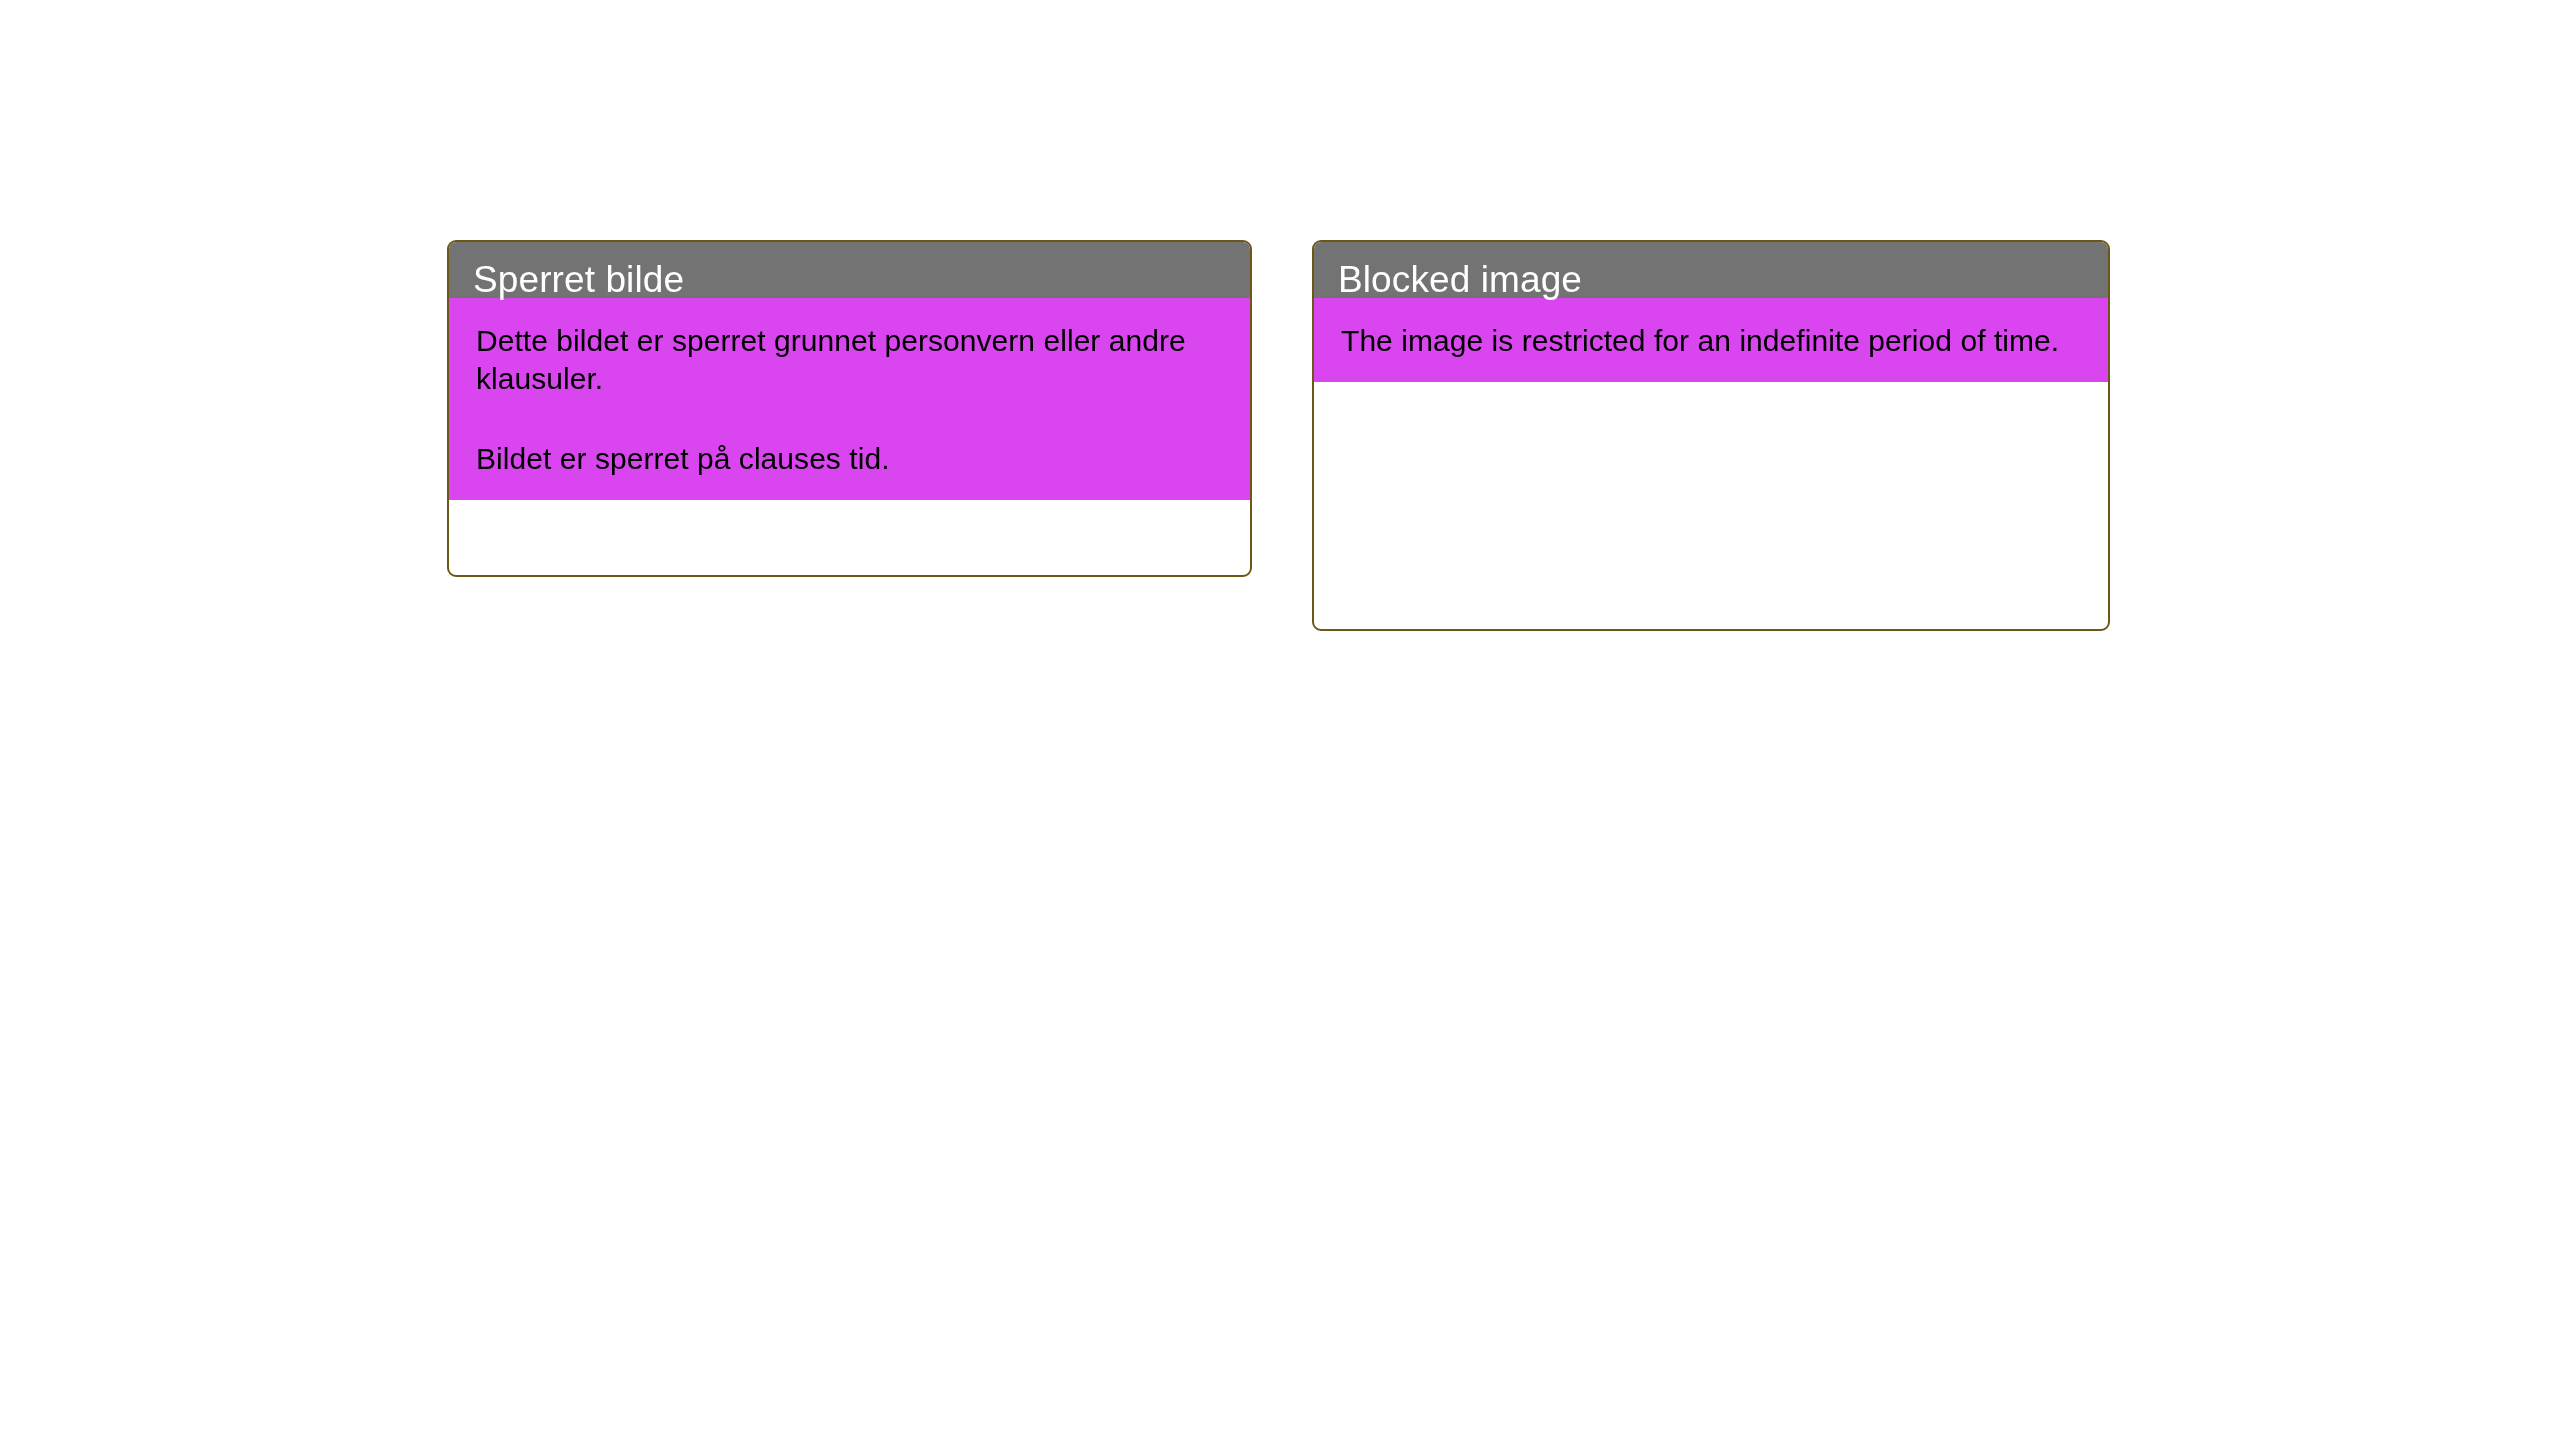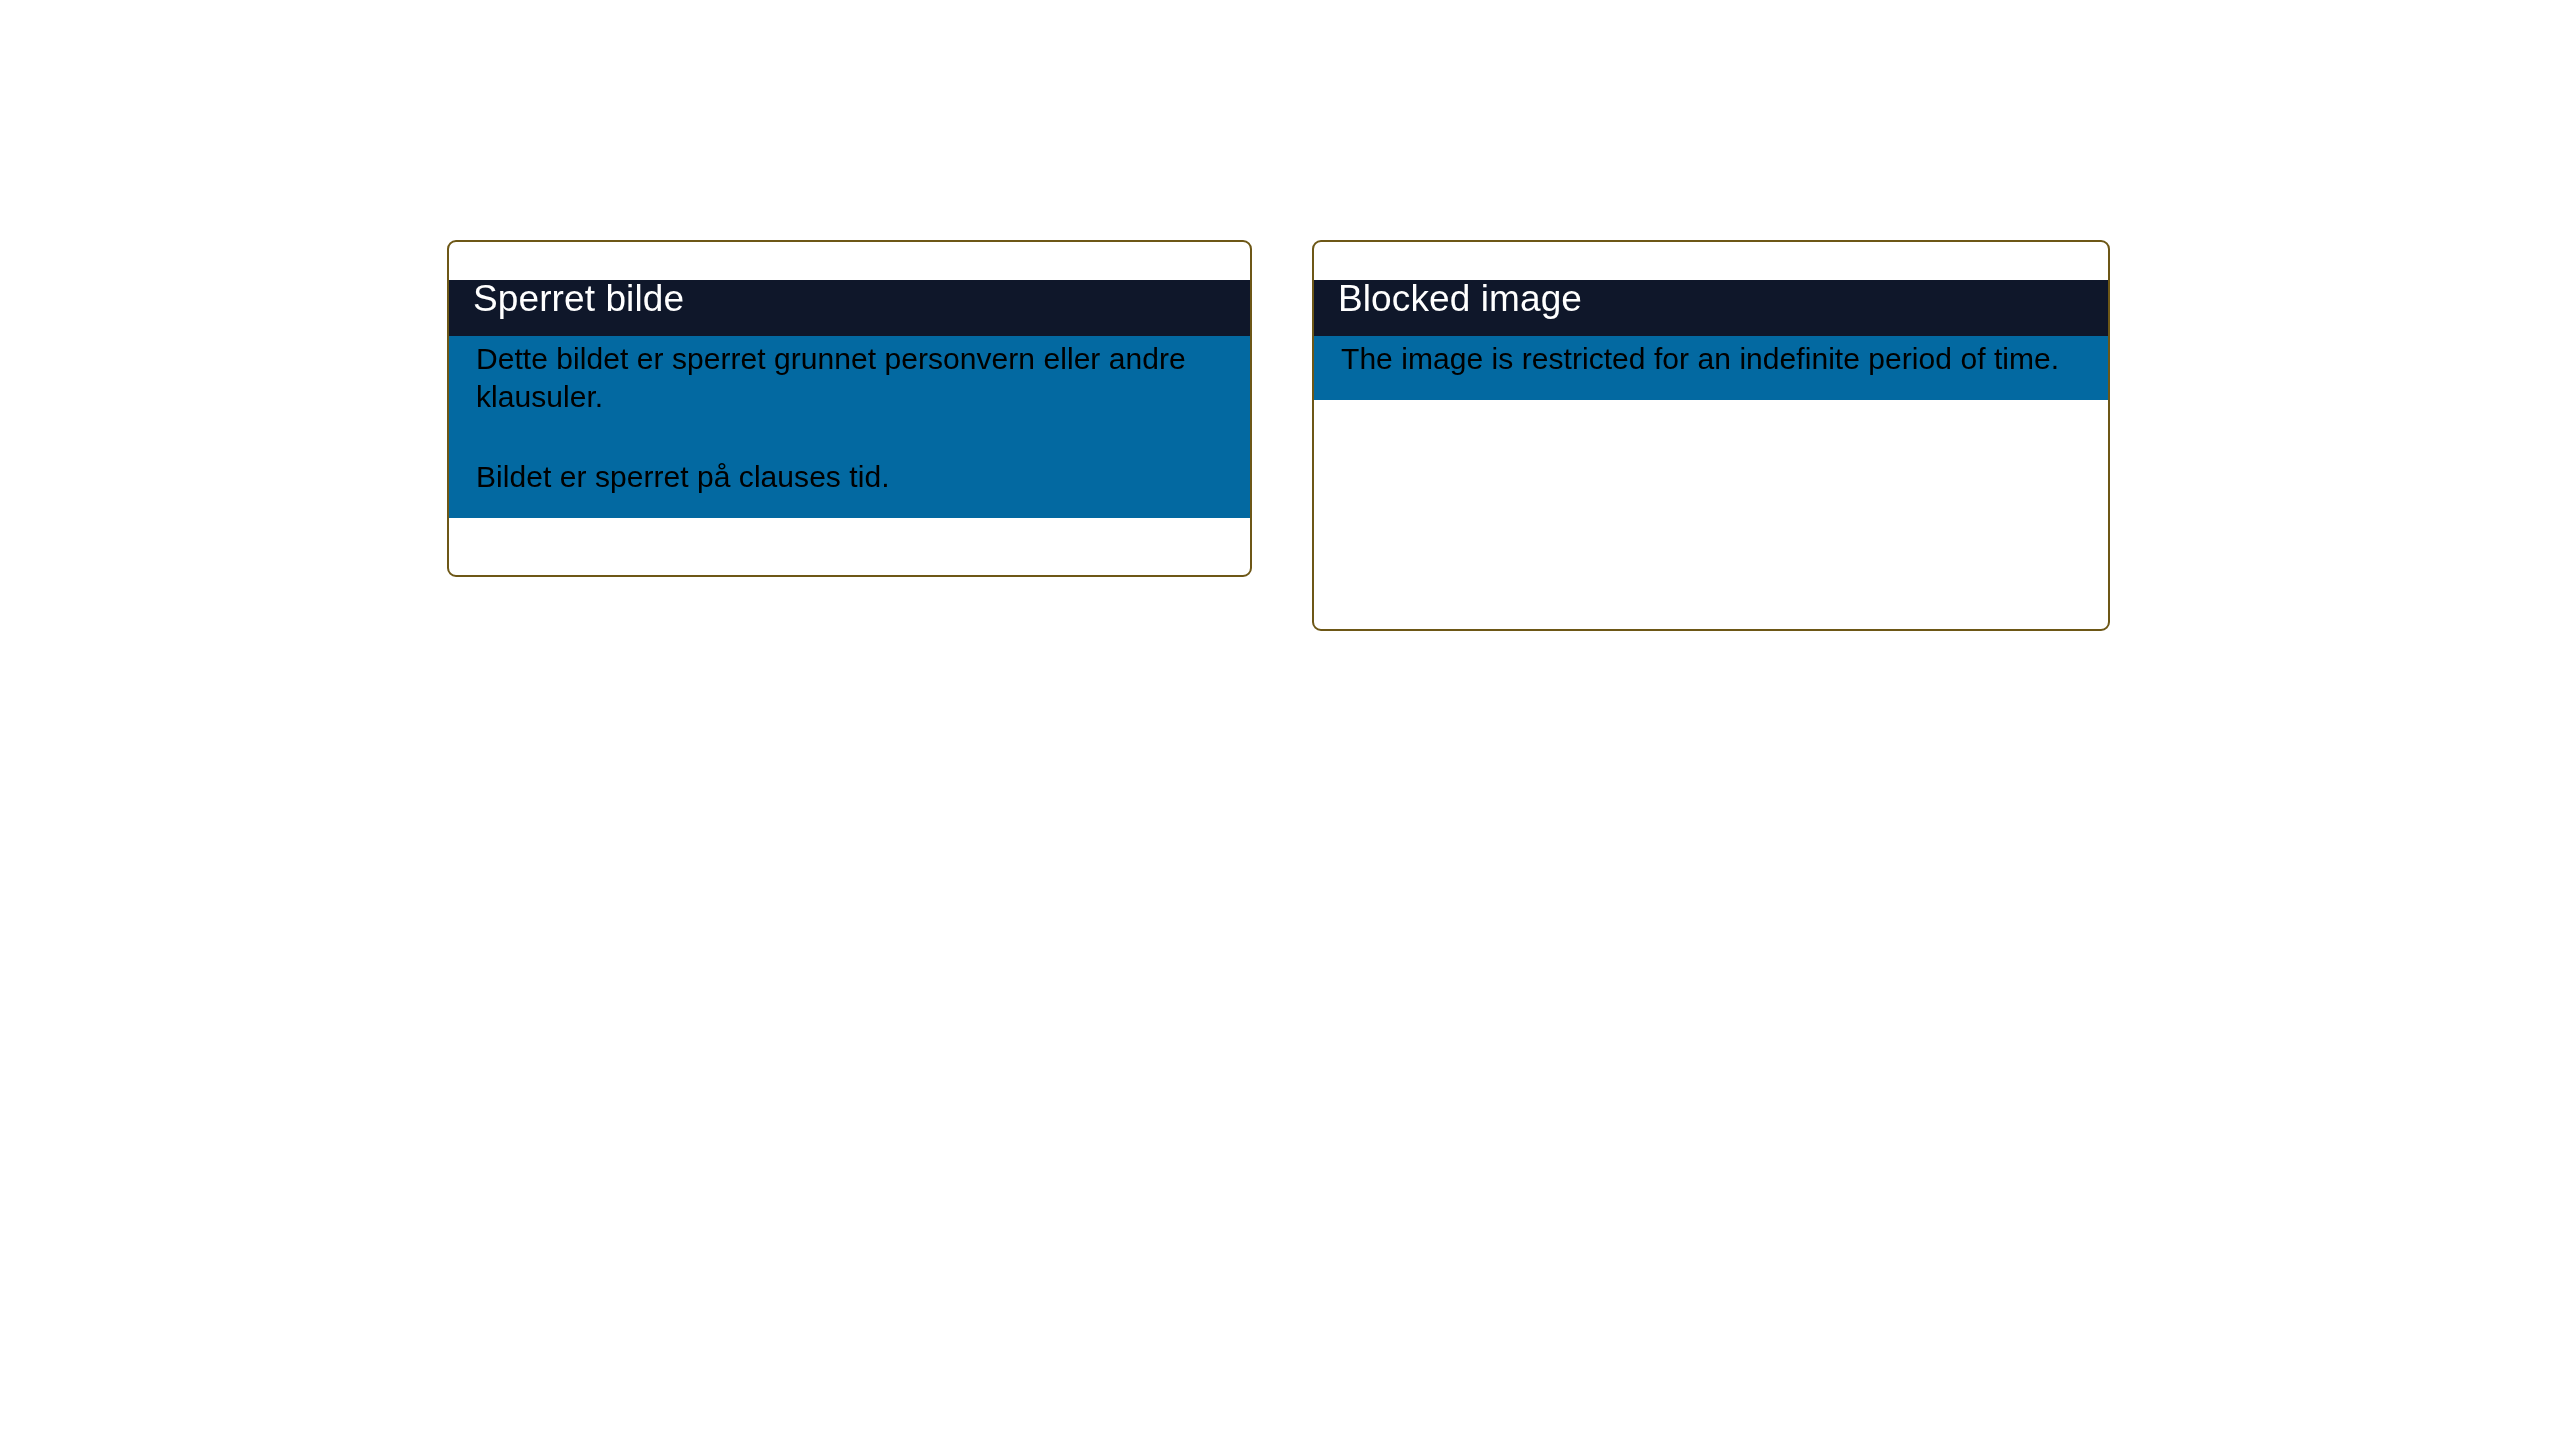--- a/index.html
+++ b/index.html
@@ -26,41 +26,40 @@
     position: absolute;
     box-sizing: border-box;
     background: #ffffff;
     border: 2px solid #6d5716;
     border-radius: 9px;
     overflow: hidden;
   }
 
   .panel-header {
     box-sizing: border-box;
-    background: #0f172a;
+    background: #737373;
     height: 56px;
     display: flex;
-    align-items: flex-start;
+    align-items: flex-end;
     padding: 0 0 0 24px;
-    margin-top: 38px;
   }
 
   .panel-title {
     color: #ffffff;
     font-size: 37px;
     line-height: 1;
     font-weight: 400;
     letter-spacing: 0.1px;
     white-space: nowrap;
   }
 
   .panel-body {
     box-sizing: border-box;
-    background: #0369a1;
-    padding: 4px 22px 22px 27px;
+    background: #d946ef;
+    padding: 24px 22px 22px 27px;
   }
 
   .panel-paragraph {
     color: #000000;
     font-size: 30px;
     line-height: 1.27;
     font-weight: 400;
     margin: 0;
     letter-spacing: 0.05px;
   }

